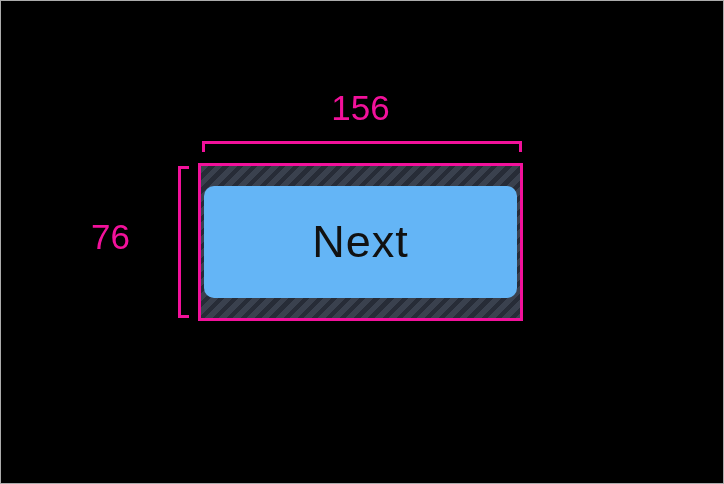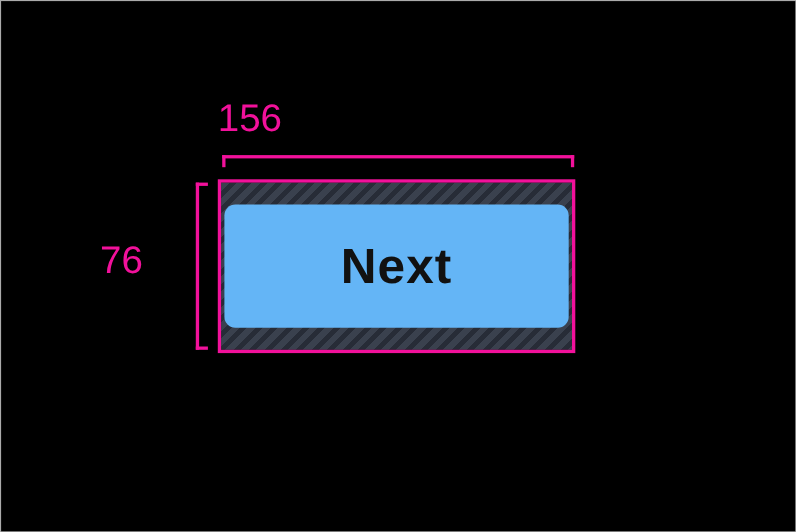--- a/index.html
+++ b/index.html
@@ -24,21 +24,21 @@
     color: var(--accent, #F2119B);
     font-size: 35px;
     font-weight: 400;
     line-height: 1;
     user-select: none;
   }
   .dim-label.width {
     left: 197px;
     top: 89px;
     width: 325px;
-    text-align: left;
+    text-align: center;
   }
   .dim-label.height {
     left: 90px;
     top: 218px;
     width: 70px;
   }
 
   
   .bracket-h {
     position: absolute;
@@ -88,21 +88,21 @@
     bottom: 20px;
     display: flex;
     align-items: center;
     justify-content: center;
     background: var(--button-fill, #64B5F6);
     color: var(--button-text, #111111);
     border: none;
     border-radius: 10px;
     font-family: inherit;
     font-size: 45px;
-    font-weight: 700;
+    font-weight: 400;
     letter-spacing: 1px;
     cursor: pointer;
     padding: 0;
   }
 </style>
 </head>
 <body>
 
 <div class="stage">
 

